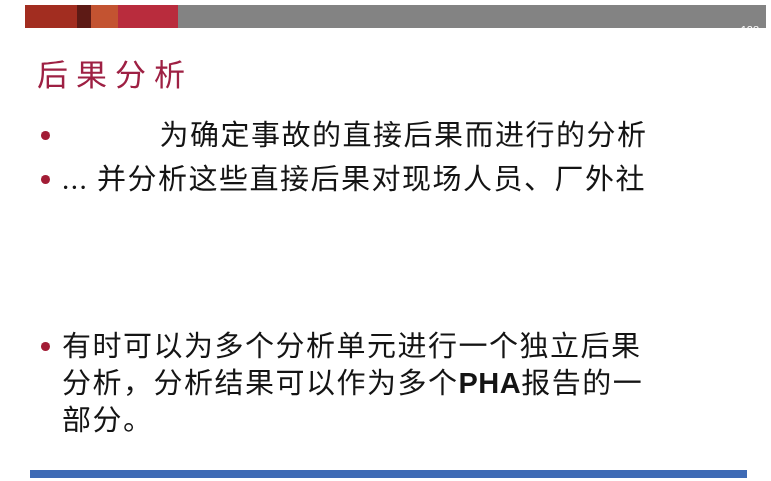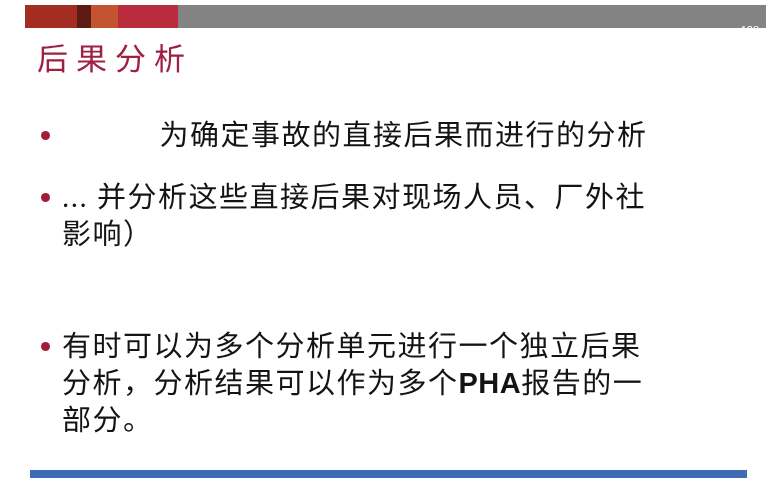--- a/index.html
+++ b/index.html
@@ -33,21 +33,21 @@
     color: var(--page-number-color, #ffffff);
     font-family: Liberation Sans, sans-serif;
     font-size: 11px;
     line-height: 1;
     margin-top: 27px;
   }
   
   .title {
     position: absolute;
     left: 37px;
-    top: 34px;
+    top: 50px;
     font-size: 31px;
     letter-spacing: 8px;
     font-weight: 400;
     color: var(--title-color, #9E2043);
     white-space: nowrap;
   }
   
   .bullet {
     position: absolute;
     left: 40px;
@@ -62,21 +62,21 @@
     left: 1px;
     top: 14px;
     width: 9px;
     height: 9px;
     border-radius: 50%;
     background: var(--bullet-color, #A21C35);
   }
   .bullet .lines { padding-left: 22px; }
   .bullet .line { white-space: nowrap; }
   .b-one   { top: 117px; text-align: center; }
-  .b-two   { top: 179px; }
+  .b-two   { top: 161px; }
   .b-three { top: 328px; }
   .latin-bold {
     font-family: "Liberation Sans", "DejaVu Sans", sans-serif;
     font-weight: 700;
     letter-spacing: 0.5px;
   }
   
   .bottom-bar {
     position: absolute;
     left: 30px;
@@ -107,21 +107,20 @@
     <span class="dot"></span>
     <div class="lines">
       <div class="line">为确定事故的直接后果而进行的分析</div>
     </div>
   </div>
 
   <div class="bullet b-two">
     <span class="dot"></span>
     <div class="lines">
       <div class="line">... 并分析这些直接后果对现场人员、厂外社</div>
-      <div class="line">影响）</div>
     </div>
   </div>
 
   <div class="bullet b-three">
     <span class="dot"></span>
     <div class="lines">
       <div class="line">有时可以为多个分析单元进行一个独立后果</div>
       <div class="line">
         <span>分析，分析结果可以作为多个</span><span class="latin-bold">PHA</span><span>报告的一</span>
       </div>

